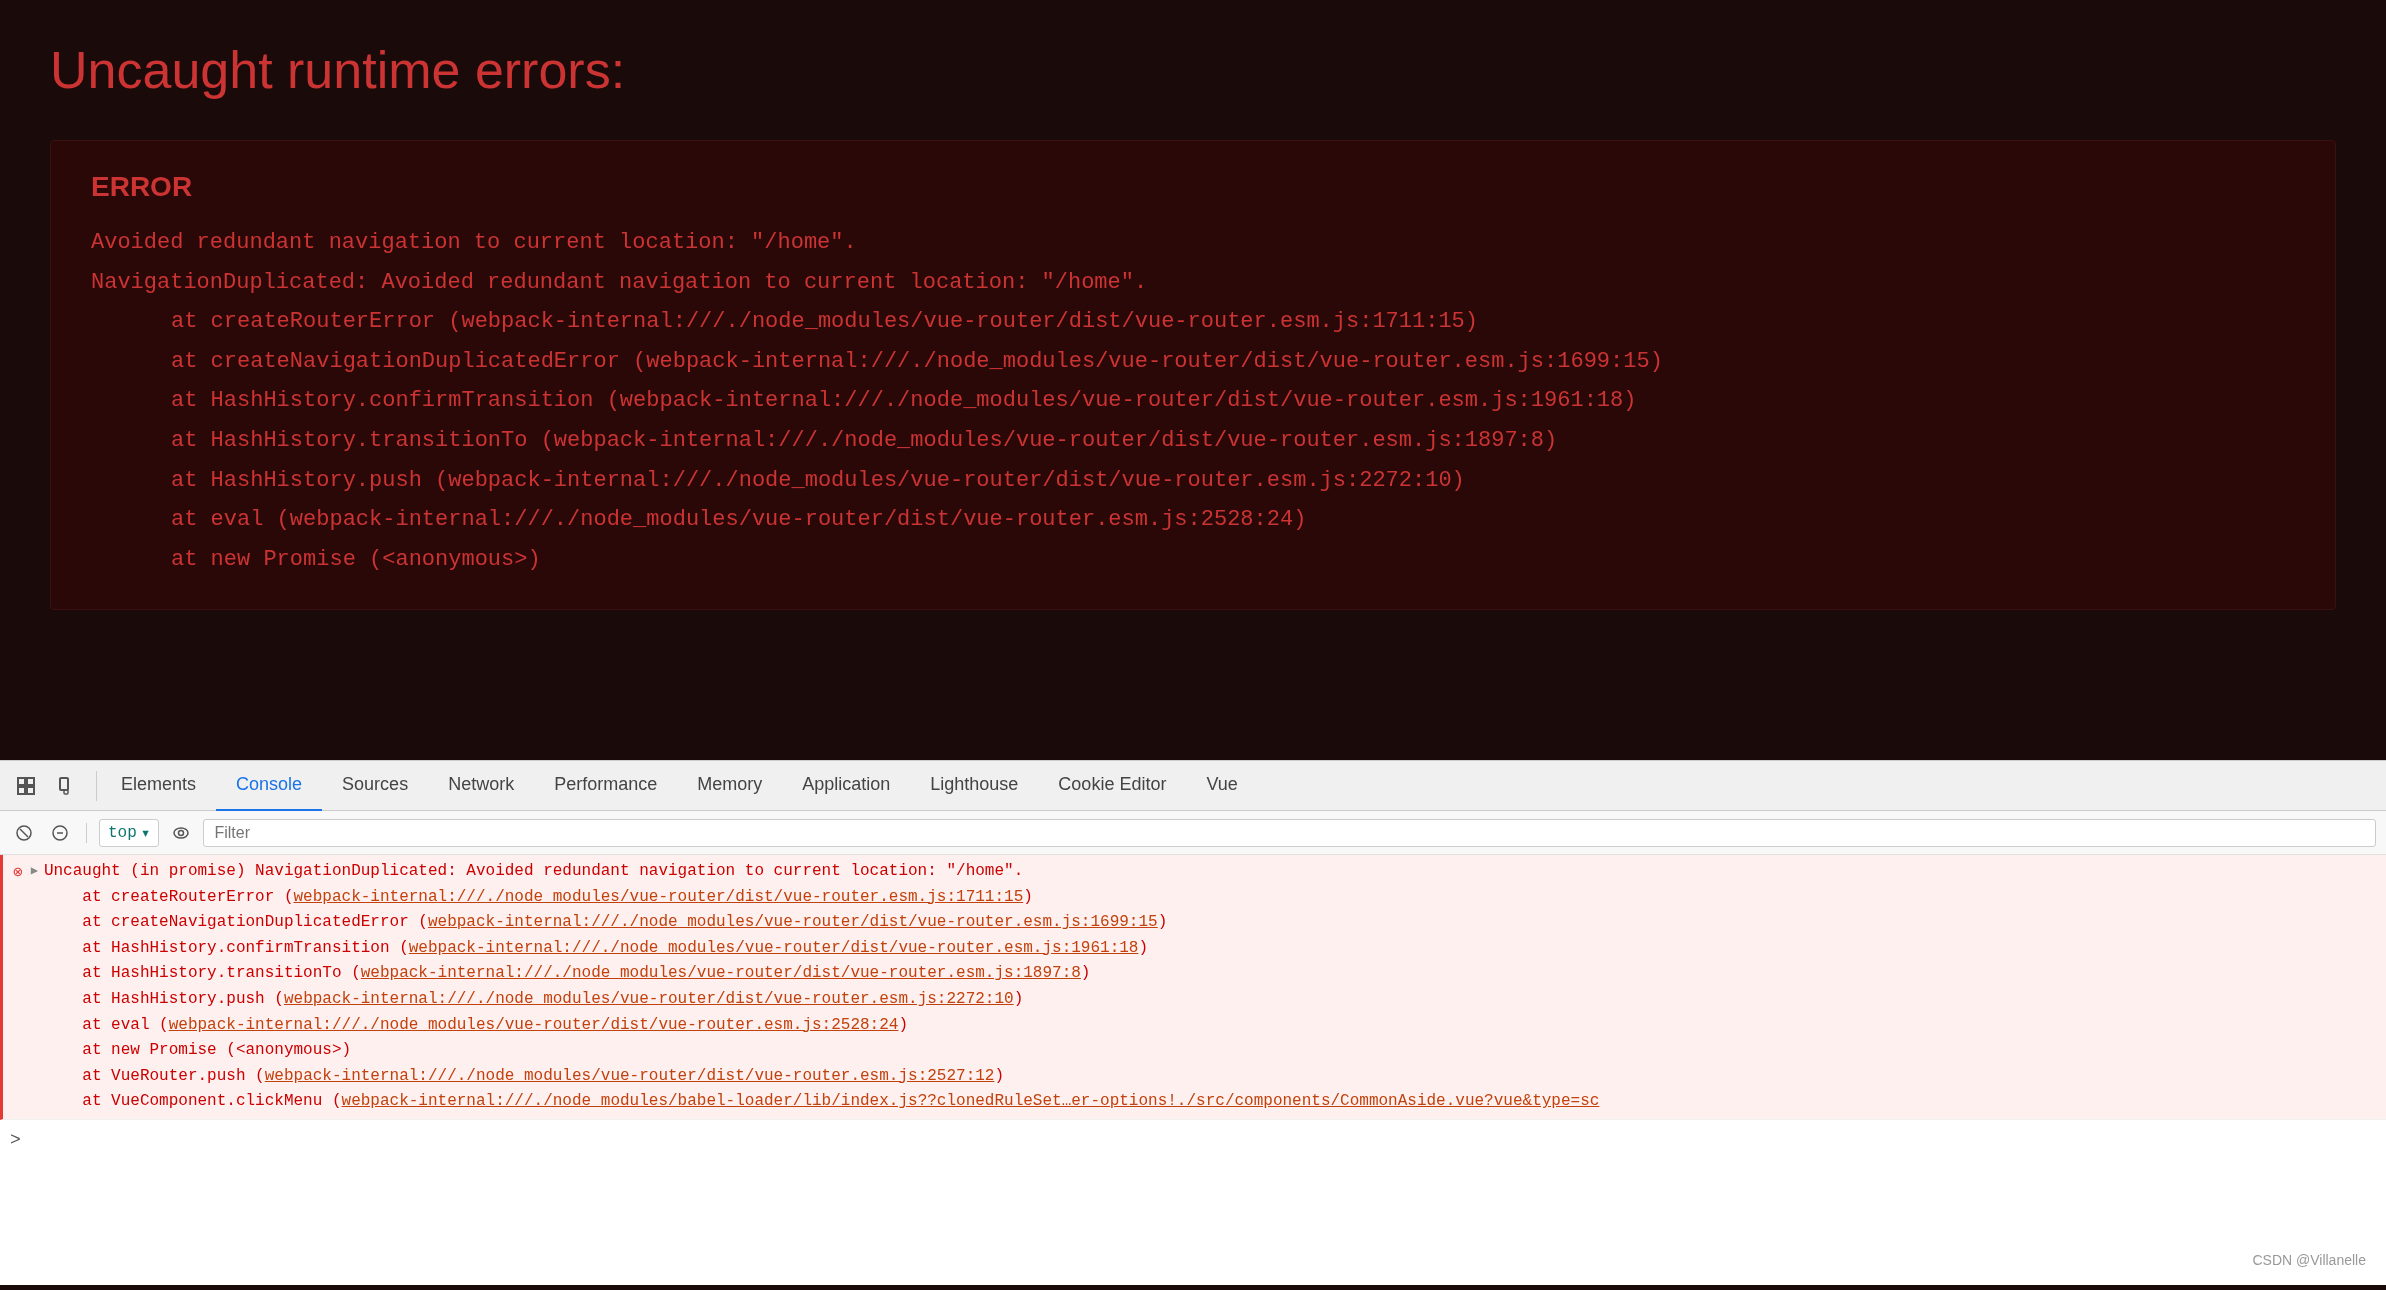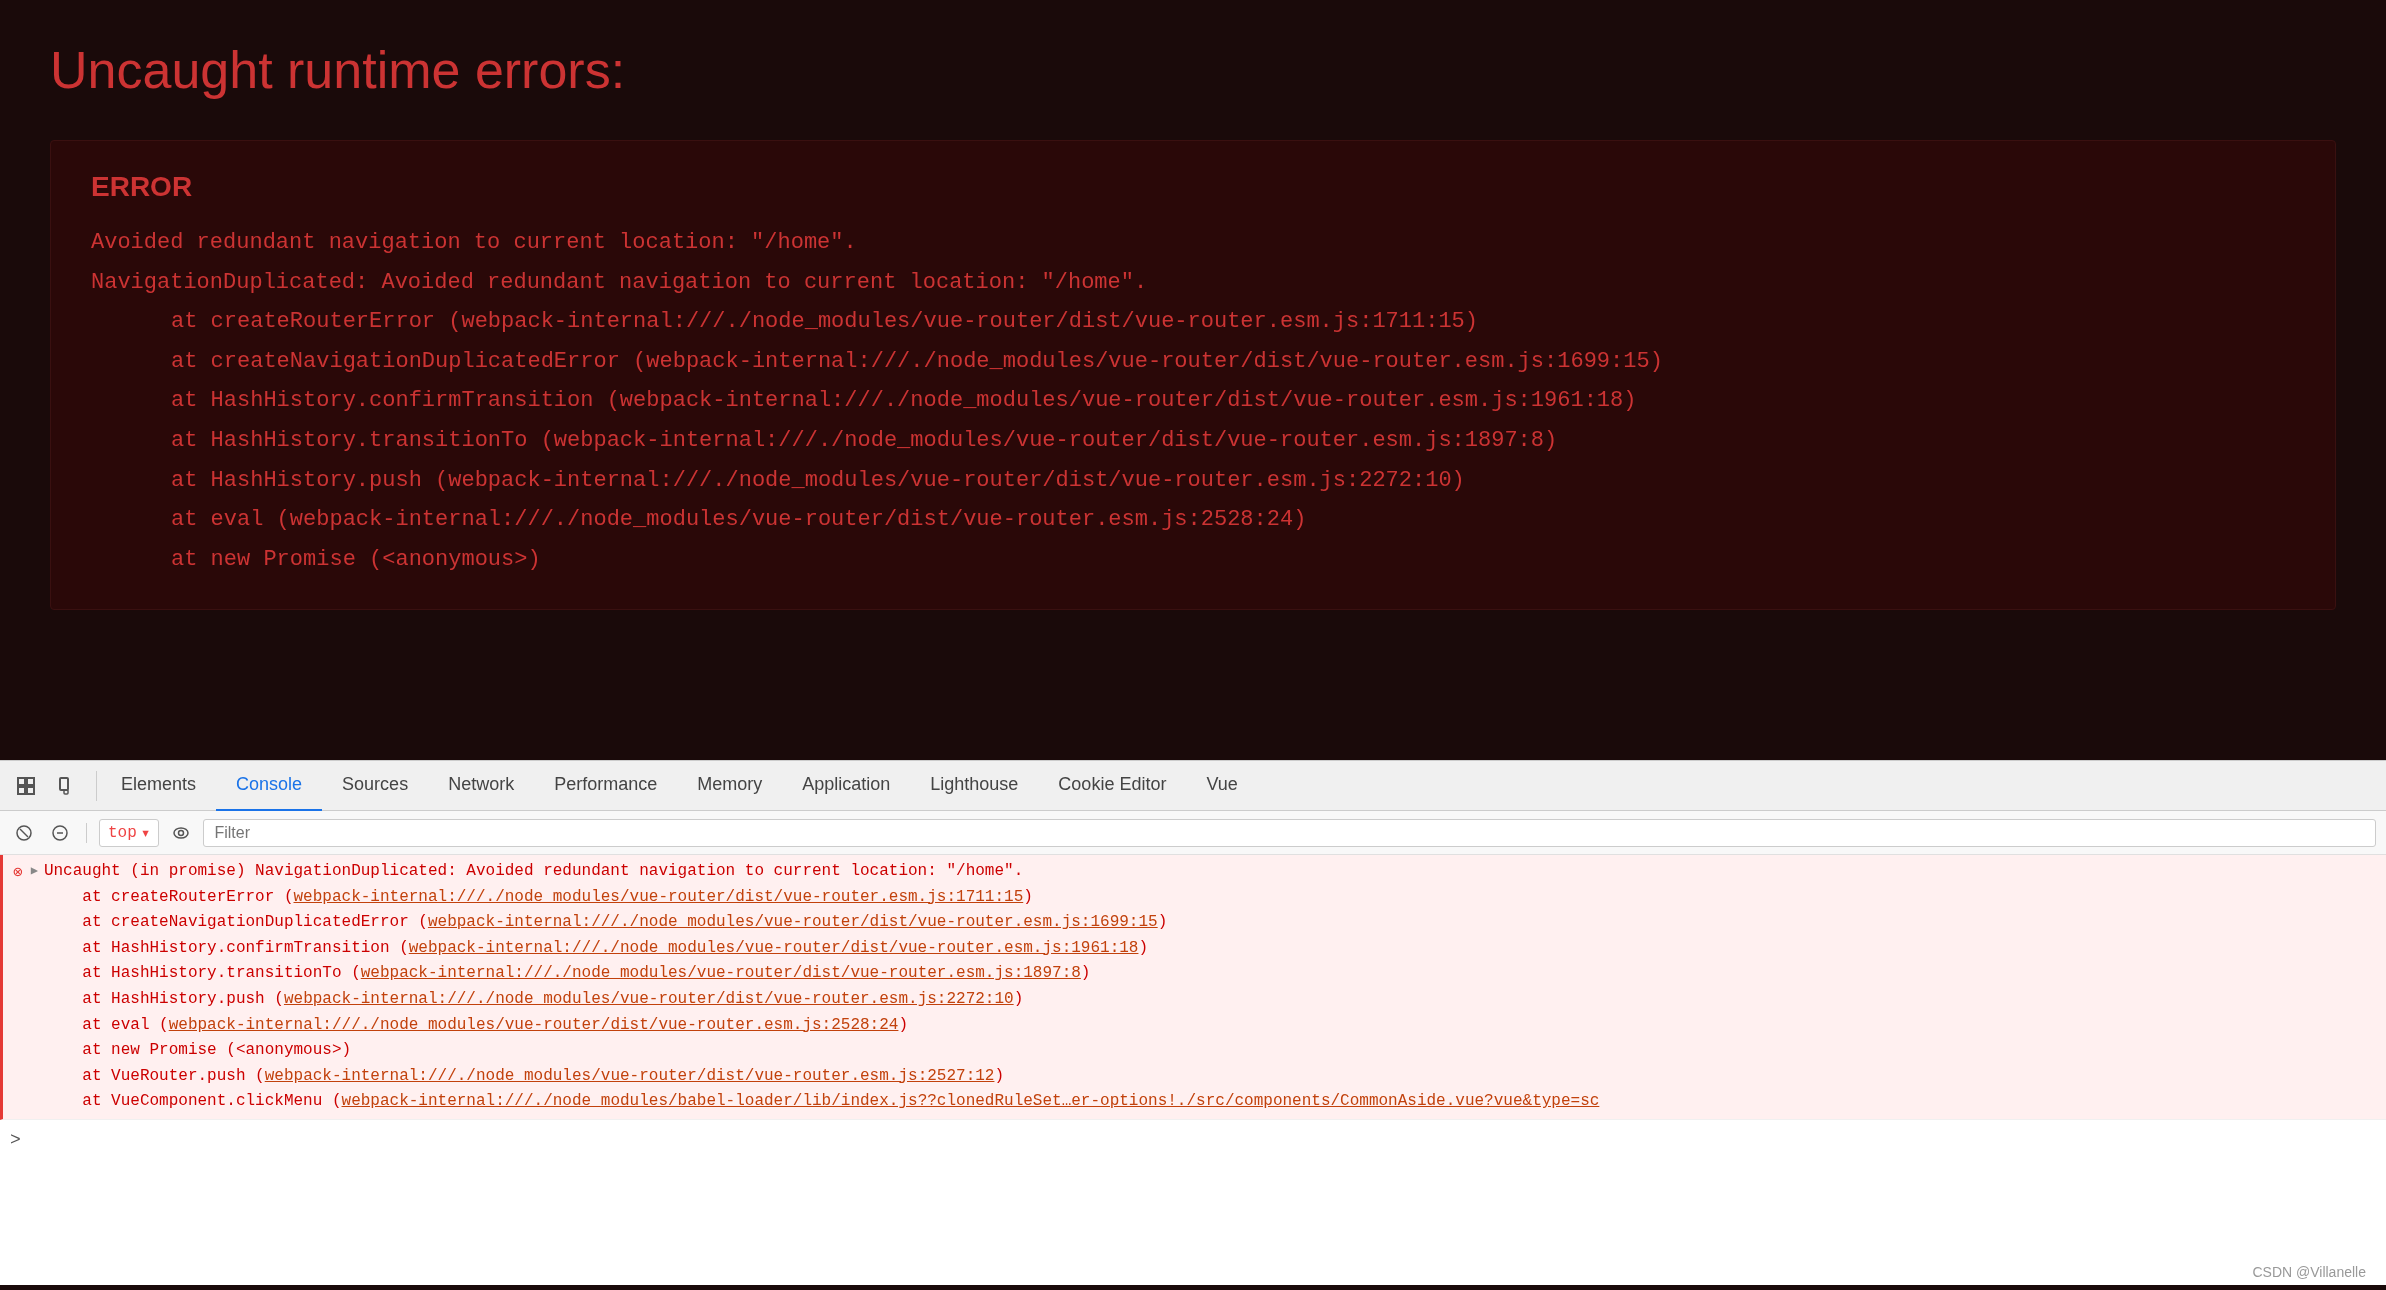--- a/index.html
+++ b/index.html
@@ -138,21 +138,21 @@
     .top-dropdown {
       display: flex;
       align-items: center;
       gap: 4px;
       padding: 2px 8px;
       background: #fff;
       border: 1px solid #ccc;
       border-radius: 3px;
       cursor: pointer;
       font-size: 16px;
-      color: #ef4444;
+      color: #0f766e;
       height: 28px;
     }
 
     .filter-input {
       flex: 1;
       height: 28px;
       border: 1px solid #ccc;
       border-radius: 3px;
       padding: 0 10px;
       font-size: 16px;
@@ -220,21 +220,21 @@
       background: #fff;
     }
 
     .console-prompt {
       color: #555;
       font-size: 18px;
     }
 
     .attribution {
       position: fixed;
-      bottom: 10px;
+      bottom: 22px;
       right: 20px;
       font-family: Arial, sans-serif;
       font-size: 14px;
       color: #999;
     }
   </style>
 </head>
 <body>
 
 <div class="main-content">

